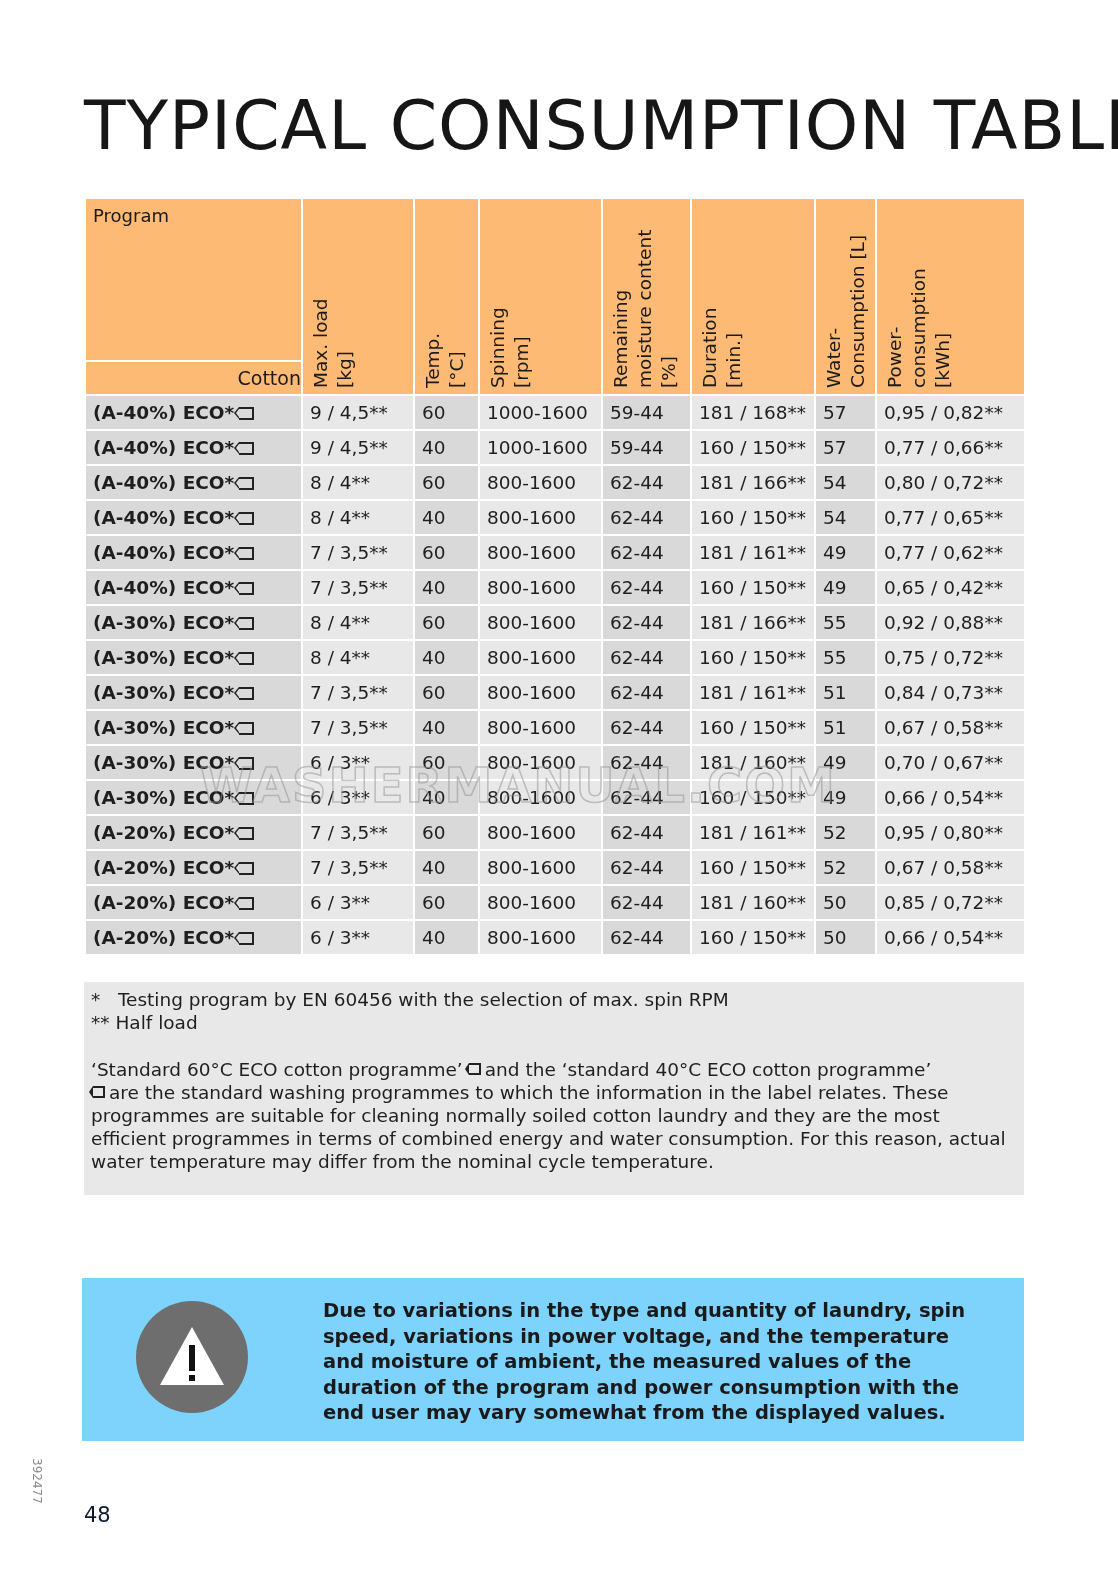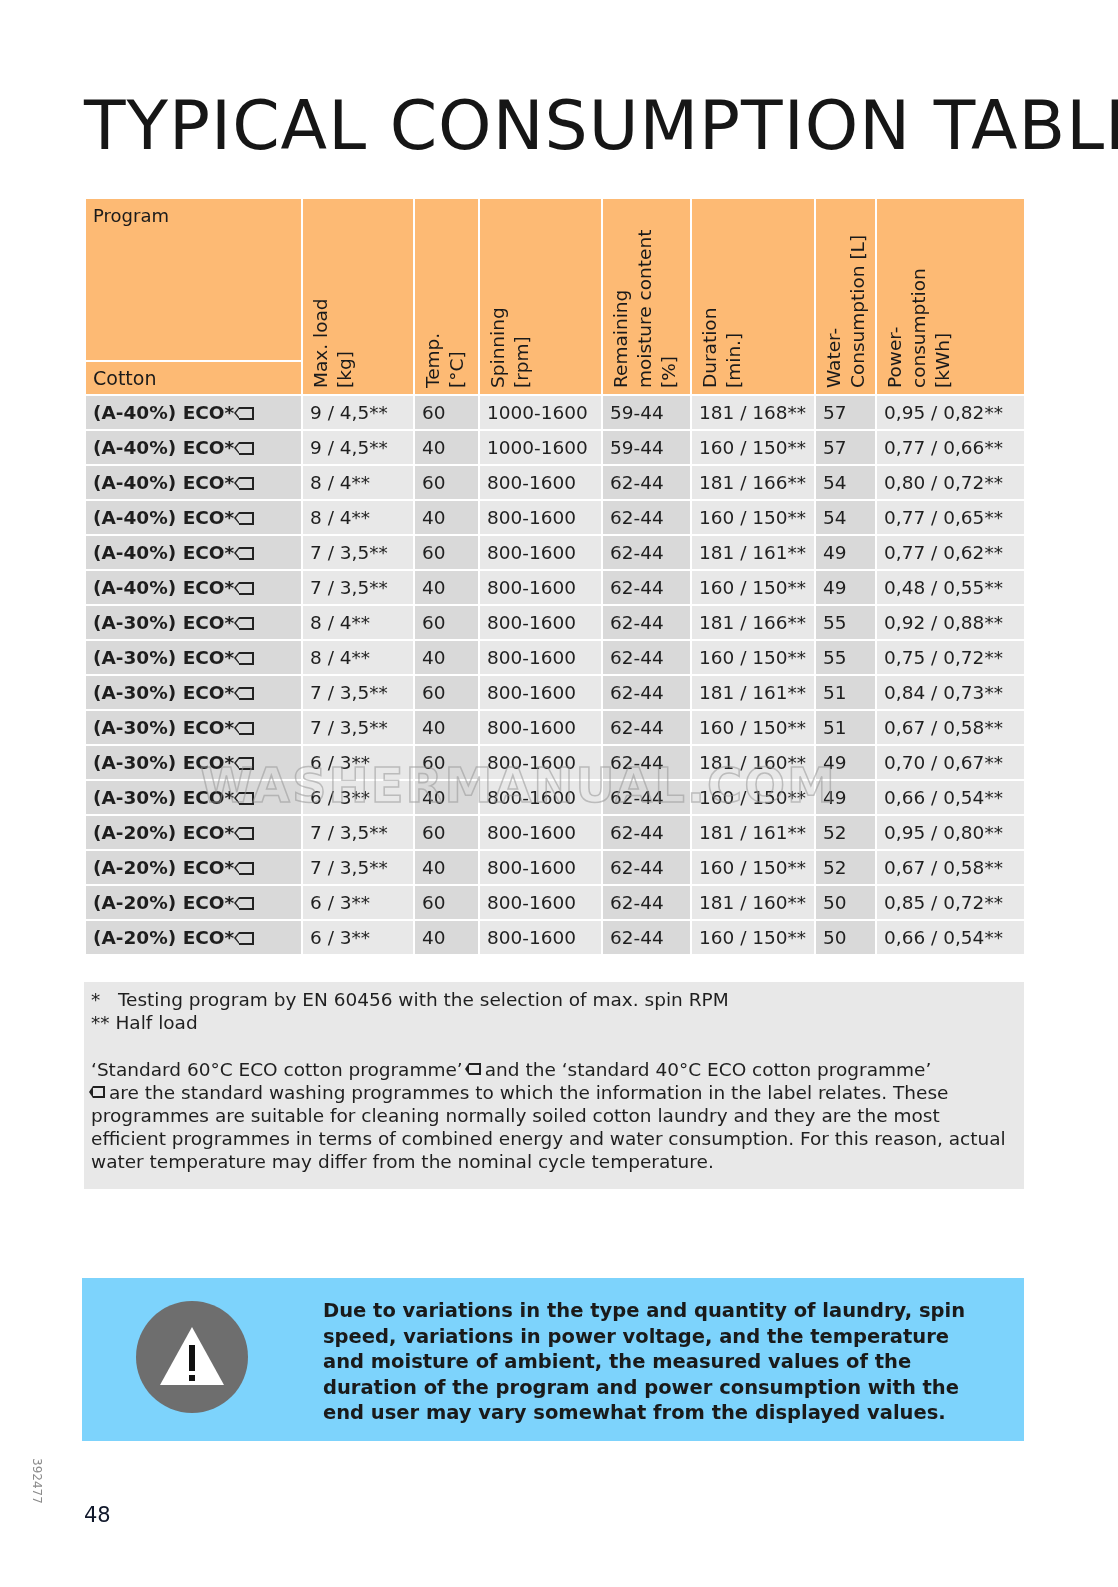--- a/index.html
+++ b/index.html
@@ -5,31 +5,31 @@
   html, body { margin:0; padding:0; background:#ffffff; }
   body { width:1118px; height:1587px; position:relative; font-family:"DejaVu Sans", sans-serif; color:#1a1a1a; overflow:hidden; }
   .title { position:absolute; left:84px; top:86px; font-size:68px; letter-spacing:1px; font-weight:normal; color:#161616; margin:0; white-space:nowrap; }
   table.ct { position:absolute; left:84px; top:197px; width:940px; border-collapse:collapse; table-layout:fixed; font-size:18.5px; }
   table.ct col.c0 { width:217px; } table.ct col.c1 { width:112px; } table.ct col.c2 { width:65px; }
   table.ct col.c3 { width:123px; } table.ct col.c4 { width:89px; } table.ct col.c5 { width:124px; }
   table.ct col.c6 { width:61px; } table.ct col.c7 { width:149px; }
   th, td { border:2px solid #ffffff; padding:0 0 0 7px; text-align:left; white-space:nowrap; overflow:hidden; }
   thead th { background:#fdba74; font-weight:normal; vertical-align:bottom; color:#1a1a1a; }
   th.prog { vertical-align:top; height:155px; padding-top:6px; font-size:18px; }
-  th.cotton { height:32px; vertical-align:middle; font-size:19px; font-weight:normal; border-top:2px solid #ffffff; }
+  th.cotton { height:32px; vertical-align:middle; font-size:19px; font-weight:normal; border-top:2px solid #ffffff;text-align:right; }
   th.rot { height:191px; position:relative; padding:0; }
   th.rot .rt { position:absolute; left:6px; bottom:6px; transform-origin:left bottom; transform:rotate(-90deg) translate(0,100%); white-space:nowrap; line-height:24px; font-size:18.5px; text-align:left; }
   tbody td { height:33px; line-height:33px; color:#1f1f1f; }
   td.d { background:#d9d9d9; } td.l { background:#e8e8e8; }
   td.p { font-weight:bold; color:#1e1e1e; font-size:18.5px; }
   tr.sep td { border-top:2px dashed #333333; }
   .eco { display:inline-block; width:13px; height:9px; border:2px solid #222; border-left:none; position:relative; margin-left:5px; vertical-align:middle; top:-1px; }
   .eco::before { content:""; position:absolute; left:-5px; top:-2px; width:0; height:0; border-top:6.5px solid transparent; border-bottom:6.5px solid transparent; border-right:5px solid #222; }
   .eco::after { content:""; position:absolute; left:-3px; top:0px; width:0; height:0; border-top:4.5px solid transparent; border-bottom:4.5px solid transparent; border-right:3.5px solid #e0e0e0; }
-  .notes { position:absolute; left:84px; top:982px; width:926px; padding:6px 7px 16px 7px; background:#e8e8e8; font-size:18.5px; line-height:23px; color:#1f1f1f; }
+  .notes { position:absolute; left:84px; top:982px; width:926px; padding:6px 7px 22px 7px; background:#e8e8e8; font-size:18.5px; line-height:23px; color:#1f1f1f; }
   .notes p { margin:0; }
   .notes .gap { height:24px; }
   .eco-inline { display:inline-block; width:10px; height:8px; border:2px solid #222; border-left:none; position:relative; margin:0 4px 0 6px; vertical-align:middle; top:-2px; }
   .eco-inline::before { content:""; position:absolute; left:-4px; top:-2px; border-top:6px solid transparent; border-bottom:6px solid transparent; border-right:4px solid #222; }
   .warn { position:absolute; left:82px; top:1278px; width:942px; height:163px; background:#7dd3fc; }
   .warn-circle { position:absolute; left:54px; top:23px; width:112px; height:112px; border-radius:50%; background:#6e6e6e; }
   .warn-circle svg { position:absolute; left:0; top:0; }
   .warn-text { position:absolute; left:241px; top:20px; width:660px; font-size:19.5px; line-height:25.5px; font-weight:bold; color:#1a1a1a; }
   .docnum { position:absolute; left:30px; top:1458px; font-size:12px; color:#8a8a8a; transform-origin:left top; transform:rotate(90deg) translate(0,-100%); white-space:nowrap; }
   .pagenum { position:absolute; left:84px; top:1503px; font-size:21px; color:#0f172a; }
@@ -155,21 +155,21 @@
         <td class="l">0,77 / 0,62**</td>
       </tr>
       <tr>
         <td class="d p"><span>(A-40%) ECO*</span><span class="eco"></span></td>
         <td class="l">7 / 3,5**</td>
         <td class="d">40</td>
         <td class="l">800-1600</td>
         <td class="d">62-44</td>
         <td class="l">160 / 150**</td>
         <td class="d">49</td>
-        <td class="l">0,48 / 0,55**</td>
+        <td class="l">0,65 / 0,42**</td>
       </tr>
       <tr class="sep">
         <td class="d p"><span>(A-30%) ECO*</span><span class="eco"></span></td>
         <td class="l">8 / 4**</td>
         <td class="d">60</td>
         <td class="l">800-1600</td>
         <td class="d">62-44</td>
         <td class="l">181 / 166**</td>
         <td class="d">55</td>
         <td class="l">0,92 / 0,88**</td>

